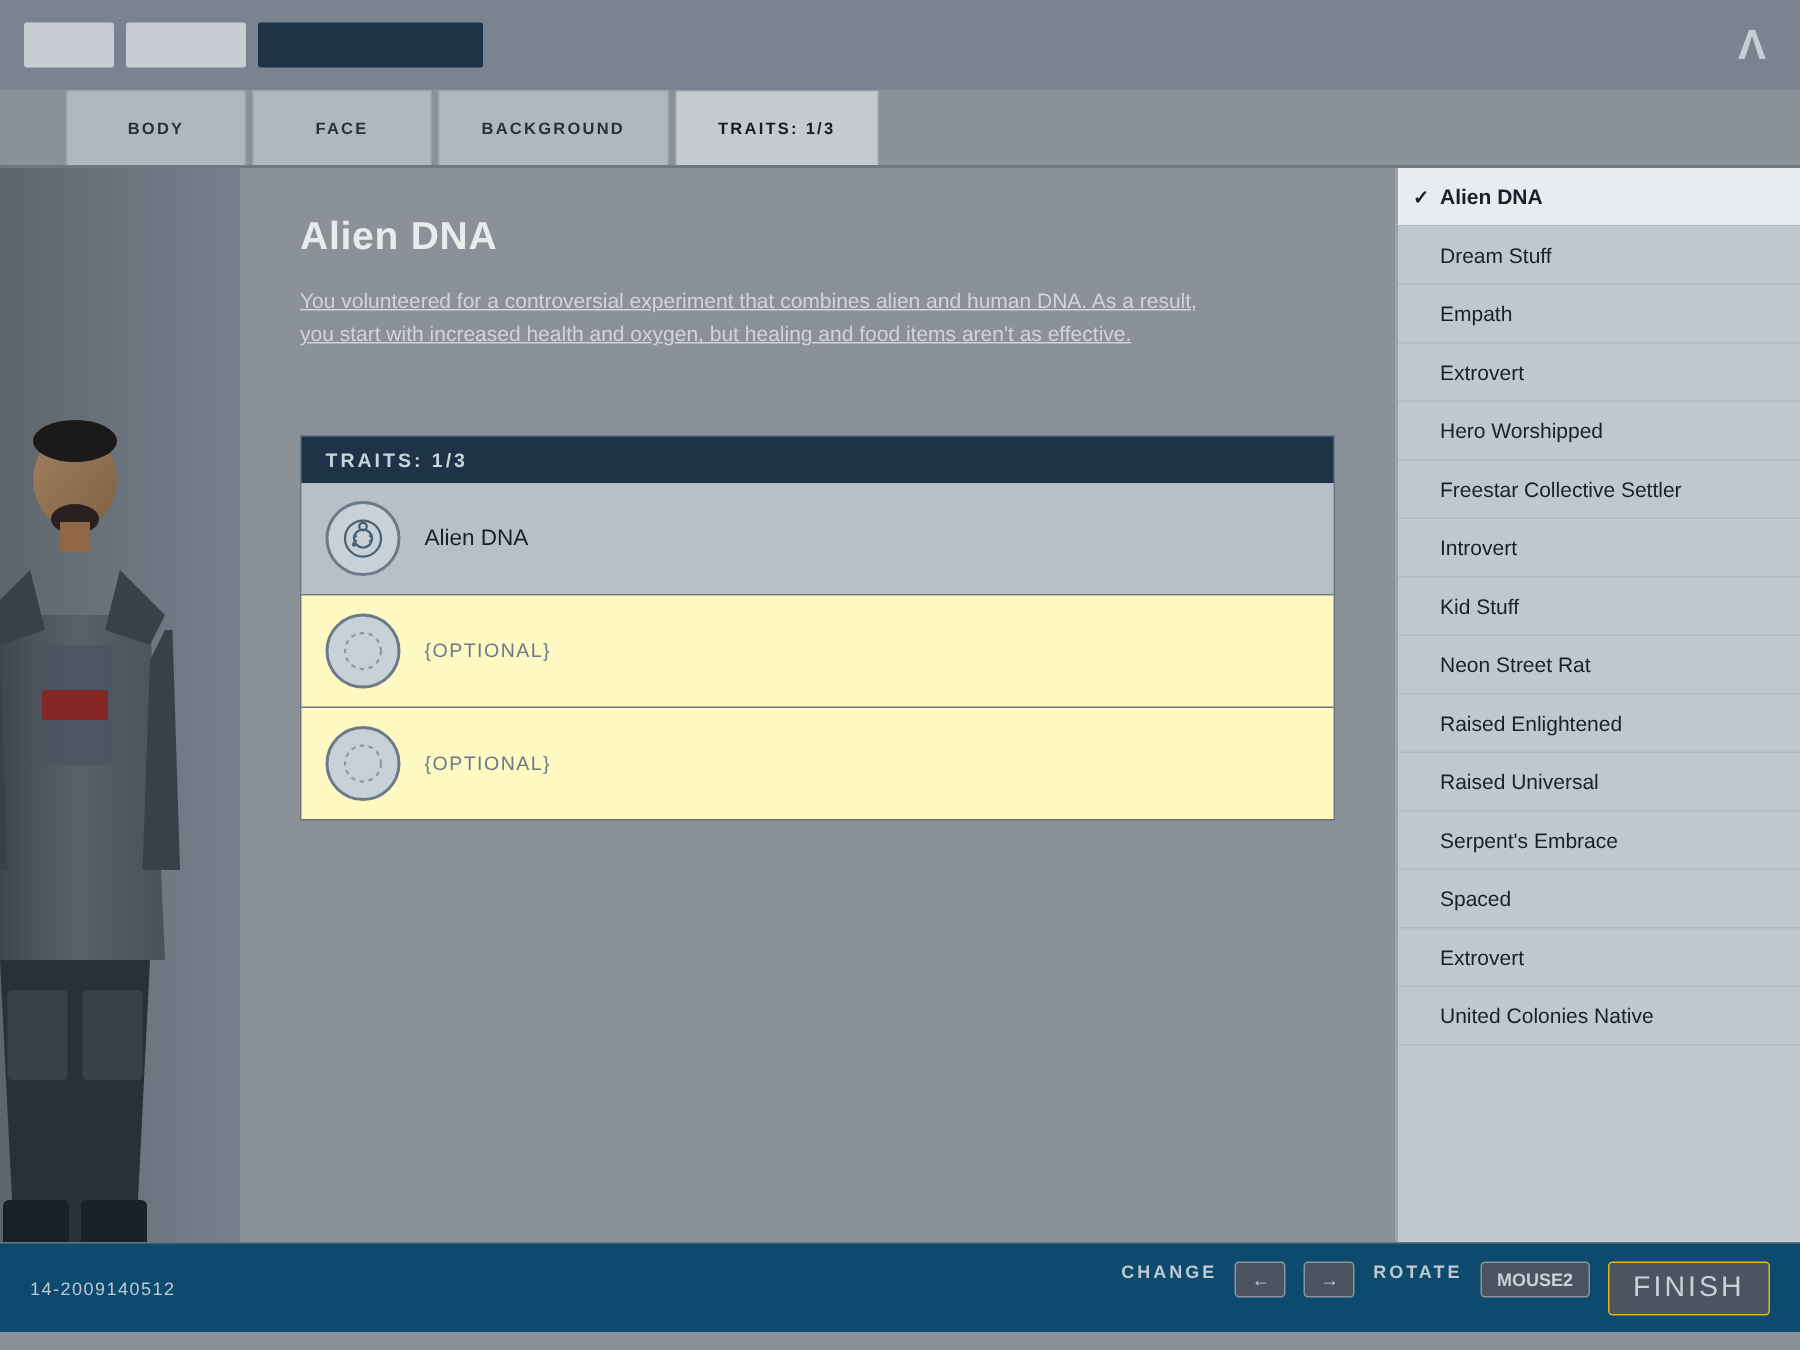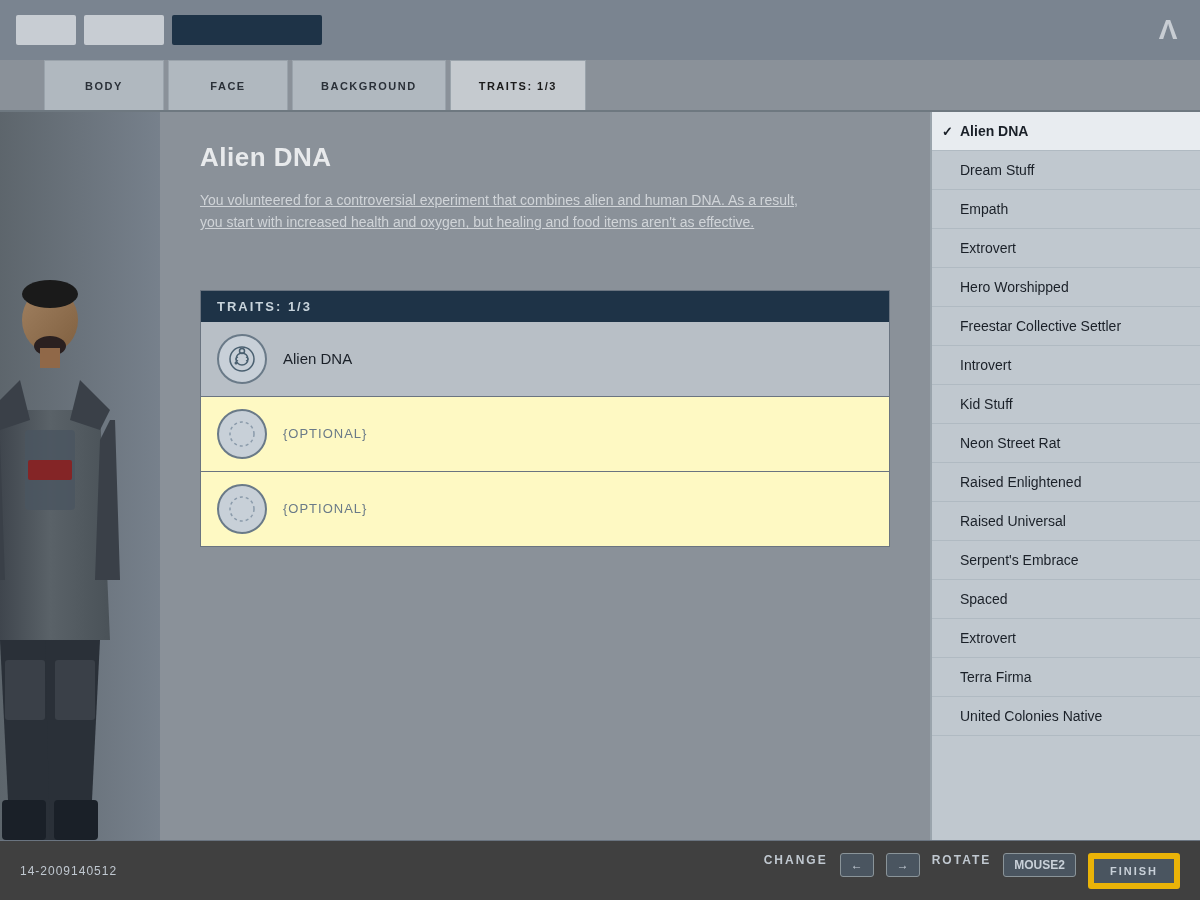--- a/index.html
+++ b/index.html
@@ -248,28 +248,28 @@
       position: absolute;
       left: 10px;
       font-size: 13px;
       color: #1a2028;
     }
 
     
     .bottom-bar {
       width: 100%;
       height: 60px;
-      background: #404040;
+      background: #0c4a6e;
       display: flex;
       align-items: center;
       justify-content: space-between;
       padding: 18px 20px;
       border-top: 1px solid #6a7480;
       position: absolute;
-      bottom: 0;
+      bottom: 12px;
     }
     .bottom-id {
       font-size: 12px;
       color: #c0c8d0;
       letter-spacing: 1px;
     }
     .bottom-controls {
       display: flex;
       align-items: flex-start;
       gap: 12px;
@@ -291,26 +291,26 @@
       border-radius: 3px;
       cursor: pointer;
     }
     .control-btn span {
       font-size: 12px;
       color: #c8d0d8;
       font-weight: 600;
     }
     .finish-btn {
       background: #4a5560;
-      border: 6px solid #eab308;
+      border: 1px solid #eab308;
       padding: 6px 16px;
       border-radius: 3px;
       cursor: pointer;
-      font-size: 11px;
-      font-weight: 700;
+      font-size: 19px;
+      font-weight: 400;
       letter-spacing: 2px;
       color: #c8d0d8;
       text-transform: uppercase;
     }
   </style>
 </head>
 <body>
 
 <div class="top-bar">
   <div class="top-bar-left">
@@ -462,23 +462,20 @@
       <div class="trait-list-item">
         <span>Serpent's Embrace</span>
       </div>
       <div class="trait-list-item">
         <span>Spaced</span>
       </div>
       <div class="trait-list-item">
         <span>Extrovert</span>
       </div>
       <div class="trait-list-item">
-        <span>Terra Firma</span>
-      </div>
-      <div class="trait-list-item">
         <span>United Colonies Native</span>
       </div>
     </div>
 
 </div>
 
 <div class="bottom-bar">
   <span class="bottom-id">14-2009140512</span>
   <div class="bottom-controls">
     <span class="control-label">CHANGE</span>

